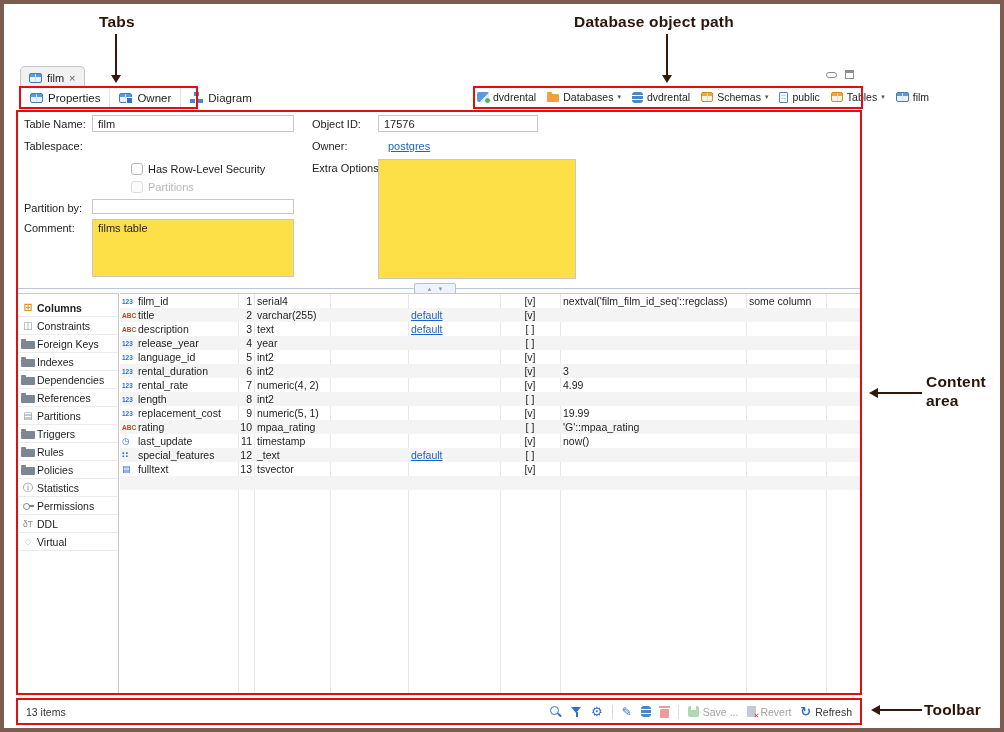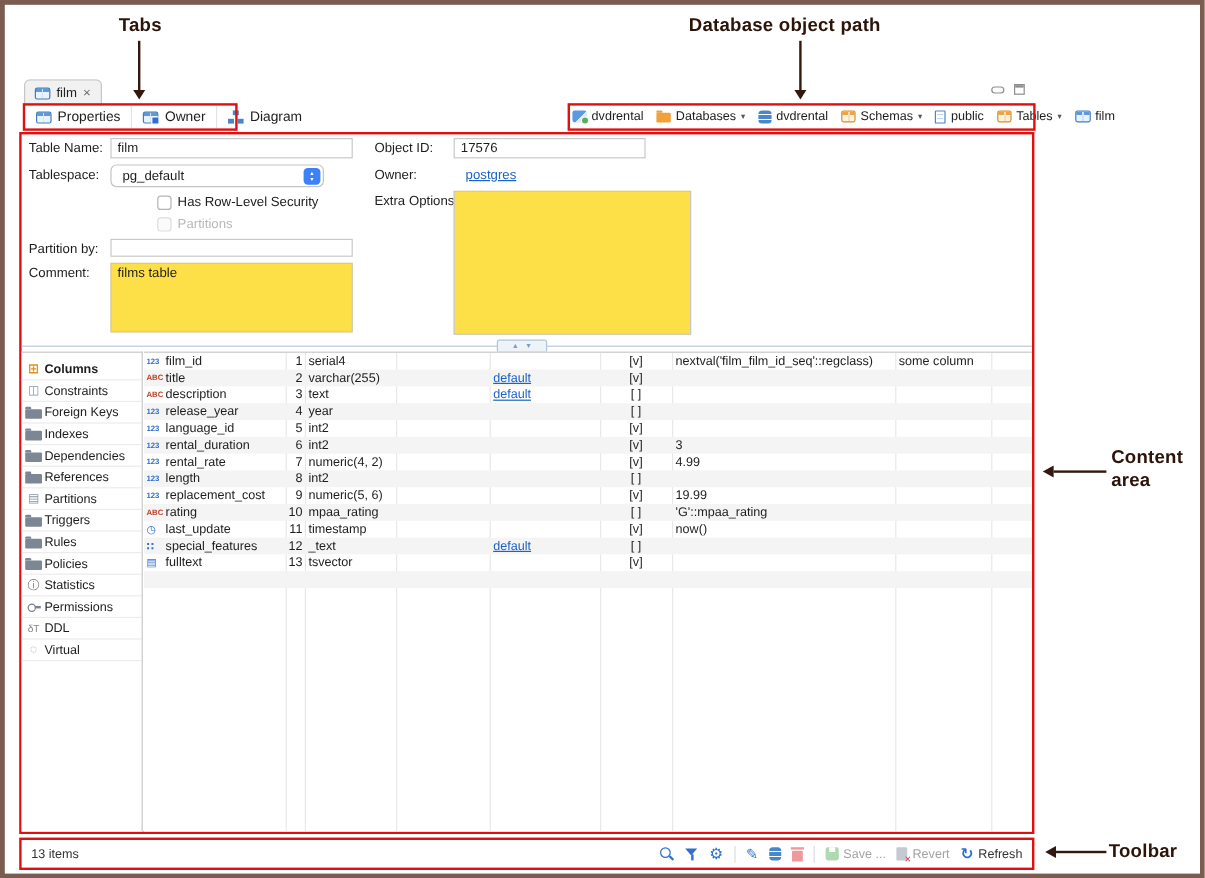--- a/index.html
+++ b/index.html
@@ -246,24 +246,20 @@
   <div class="redbox" style="left:469px; top:82px; width:390px; height:23px;"></div>
 
   <div class="content">
 
     <span class="flabel" style="left:6px; top:6px;">Table Name:</span>
     <input class="tin" style="left: 74px; top: 3px; width: 202px;" value="film">
     <span class="flabel" style="left:294px; top:6px;">Object ID:</span>
     <input class="tin" style="left: 360px; top: 3px; width: 160px;" value="17576">
 
     <span class="flabel" style="left:6px; top:28px;">Tablespace:</span>
-    <div class="select" style="left:74px; top:25px; width:178px;">
-      <span>pg_default</span>
-      <span class="stepper"></span>
-    </div>
     <span class="flabel" style="left:294px; top:28px;">Owner:</span>
     <span class="flabel link" style="left:370px; top:28px;">postgres</span>
 
     <span class="cb" style="left:113px; top:51px;"></span>
     <span class="flabel" style="left:130px; top:51px;">Has Row-Level Security</span>
     <span class="cb disabled" style="left:113px; top:69px;"></span>
     <span class="flabel dim" style="left:130px; top:69px;">Partitions</span>
 
     <span class="flabel" style="left:294px; top:50px;">Extra Options:</span>
     <div class="tarea" style="left:360px; top:47px; width:198px; height:120px;"></div>
@@ -468,21 +464,21 @@
     <div class="gc c5">[ ]</div>
     <div class="gc c6"></div>
     <div class="gc c7"></div>
   </div>
           <div class="grow">
     <div class="gc c0">
               <span class="rowico ic-numeric"></span>
               <span>replacement_cost</span>
             </div>
     <div class="gc c1">9</div>
-    <div class="gc c2">numeric(5, 6)</div>
+    <div class="gc c2">numeric(5, 1)</div>
     <div class="gc c3"></div>
     <div class="gc c4">
               <span class="collink"></span>
             </div>
     <div class="gc c5">[v]</div>
     <div class="gc c6">19.99</div>
     <div class="gc c7"></div>
   </div>
           <div class="grow alt">
     <div class="gc c0">

